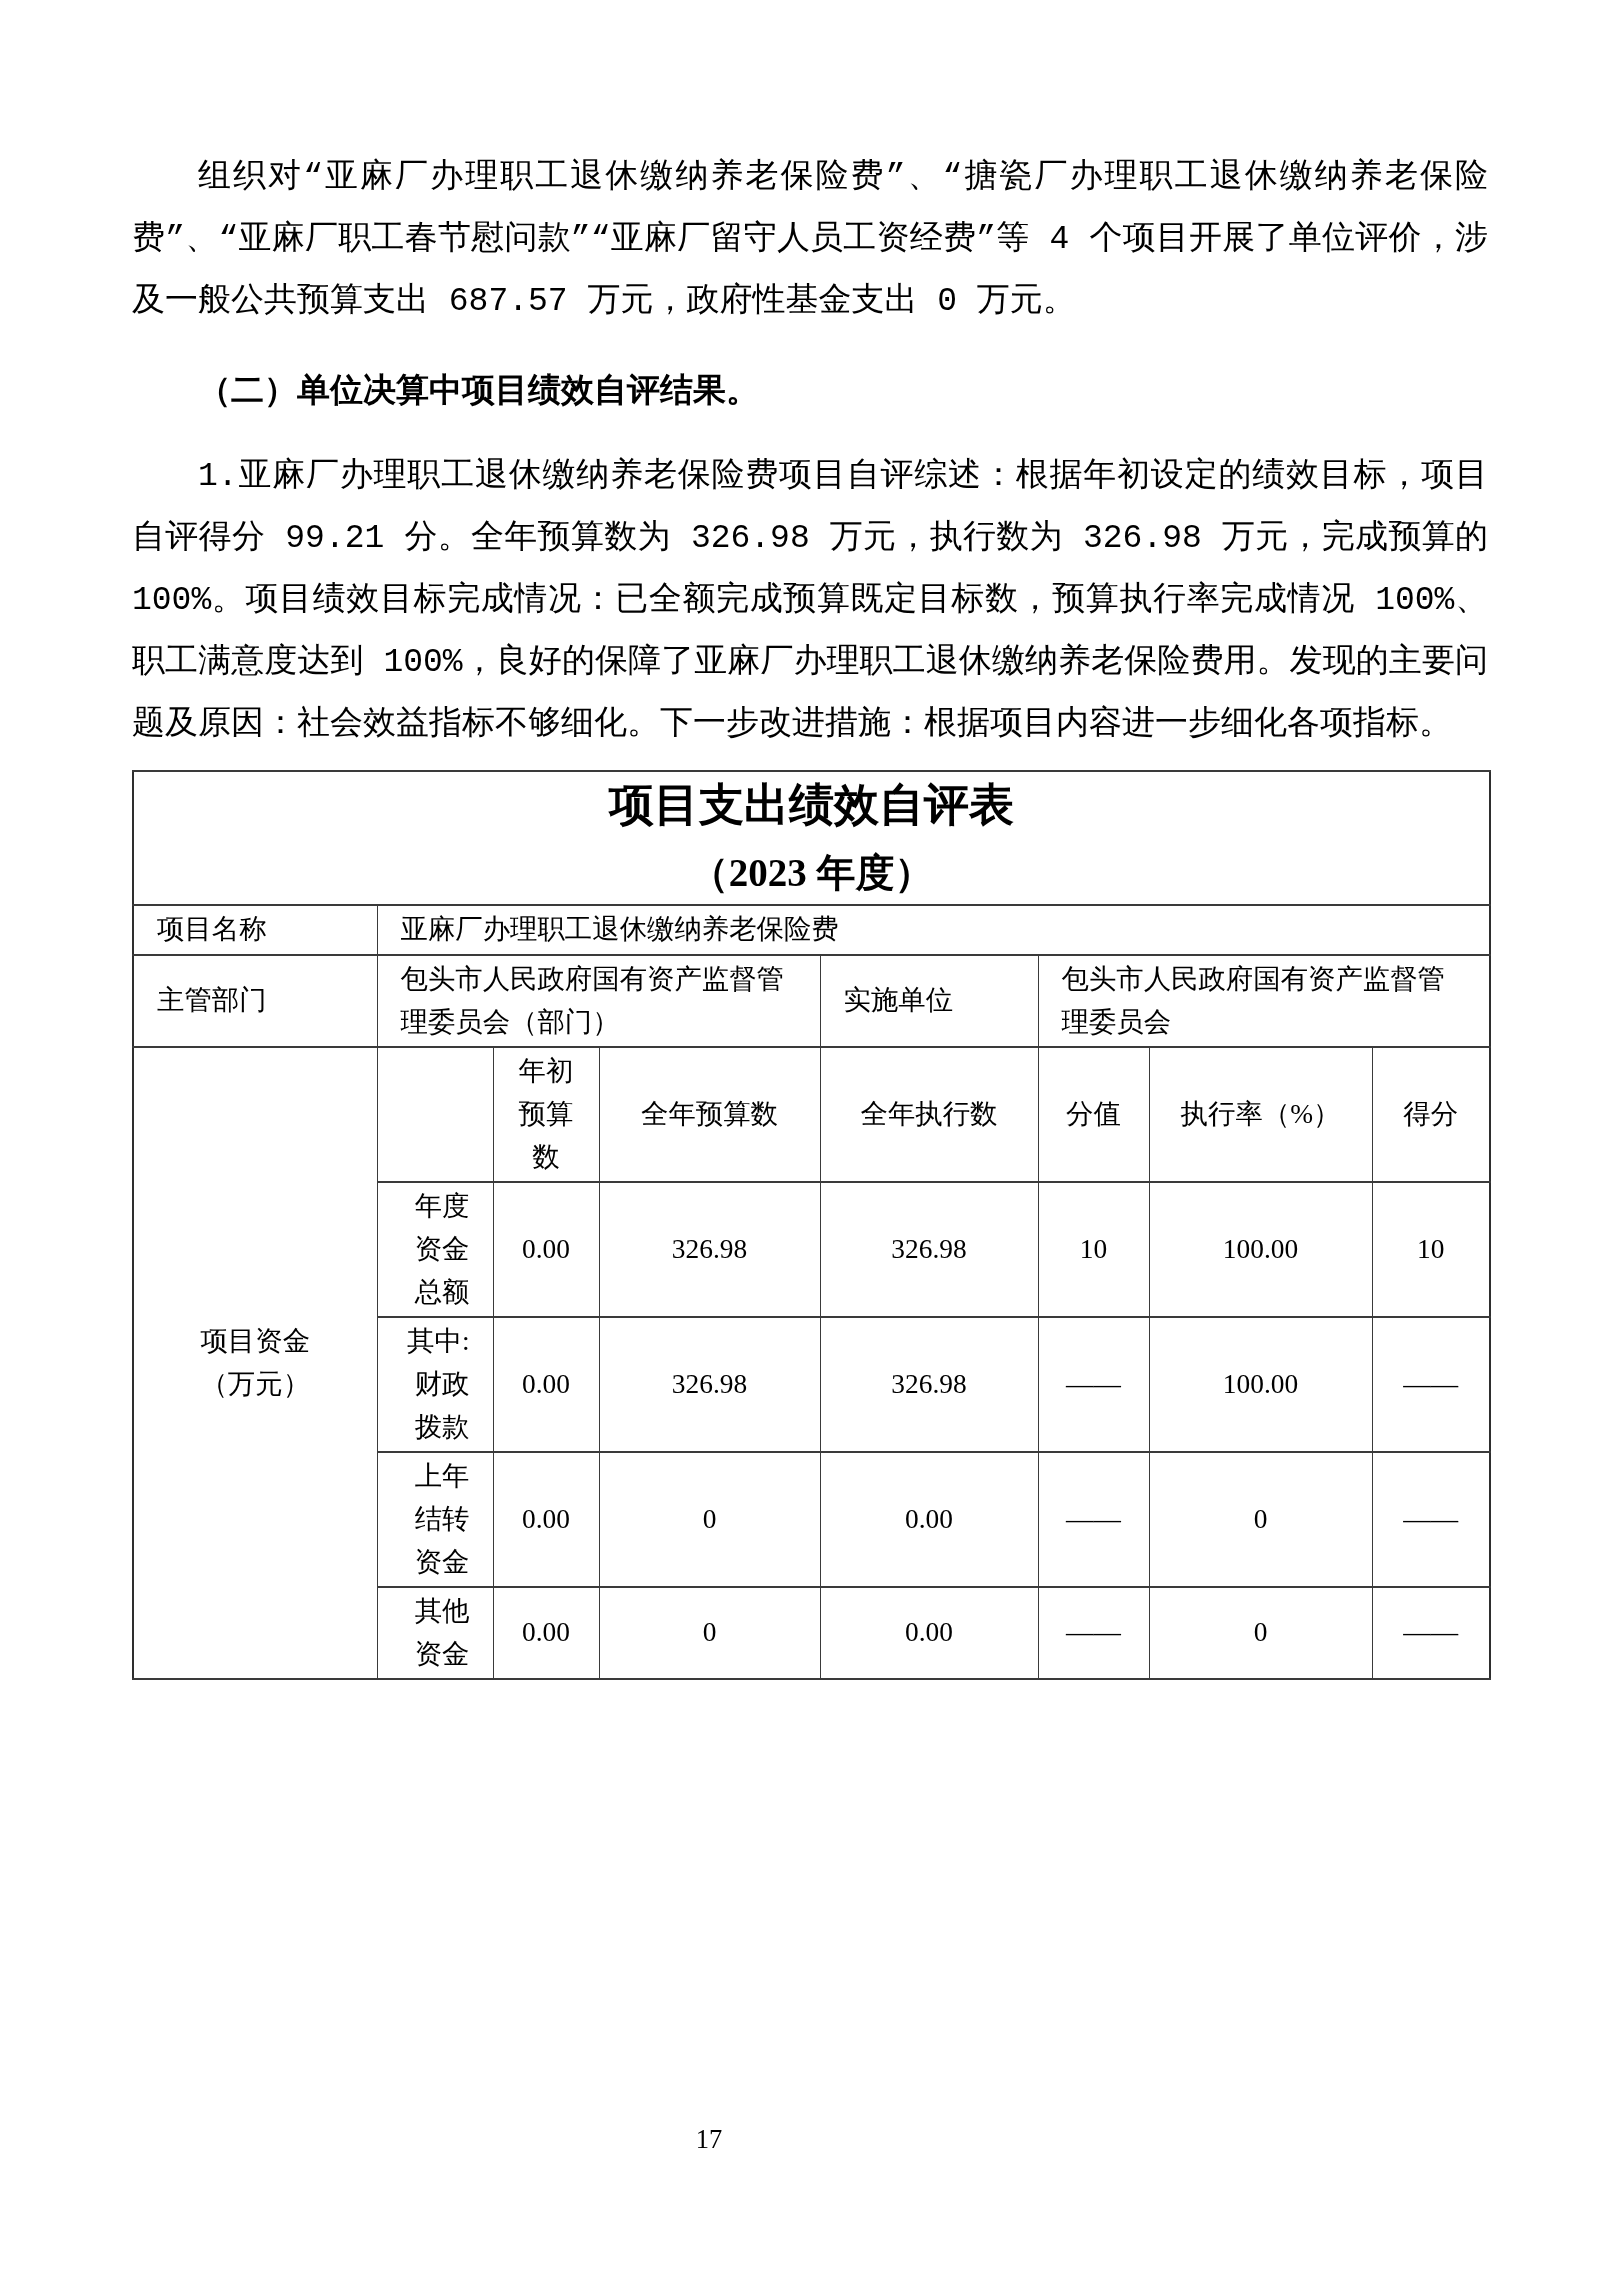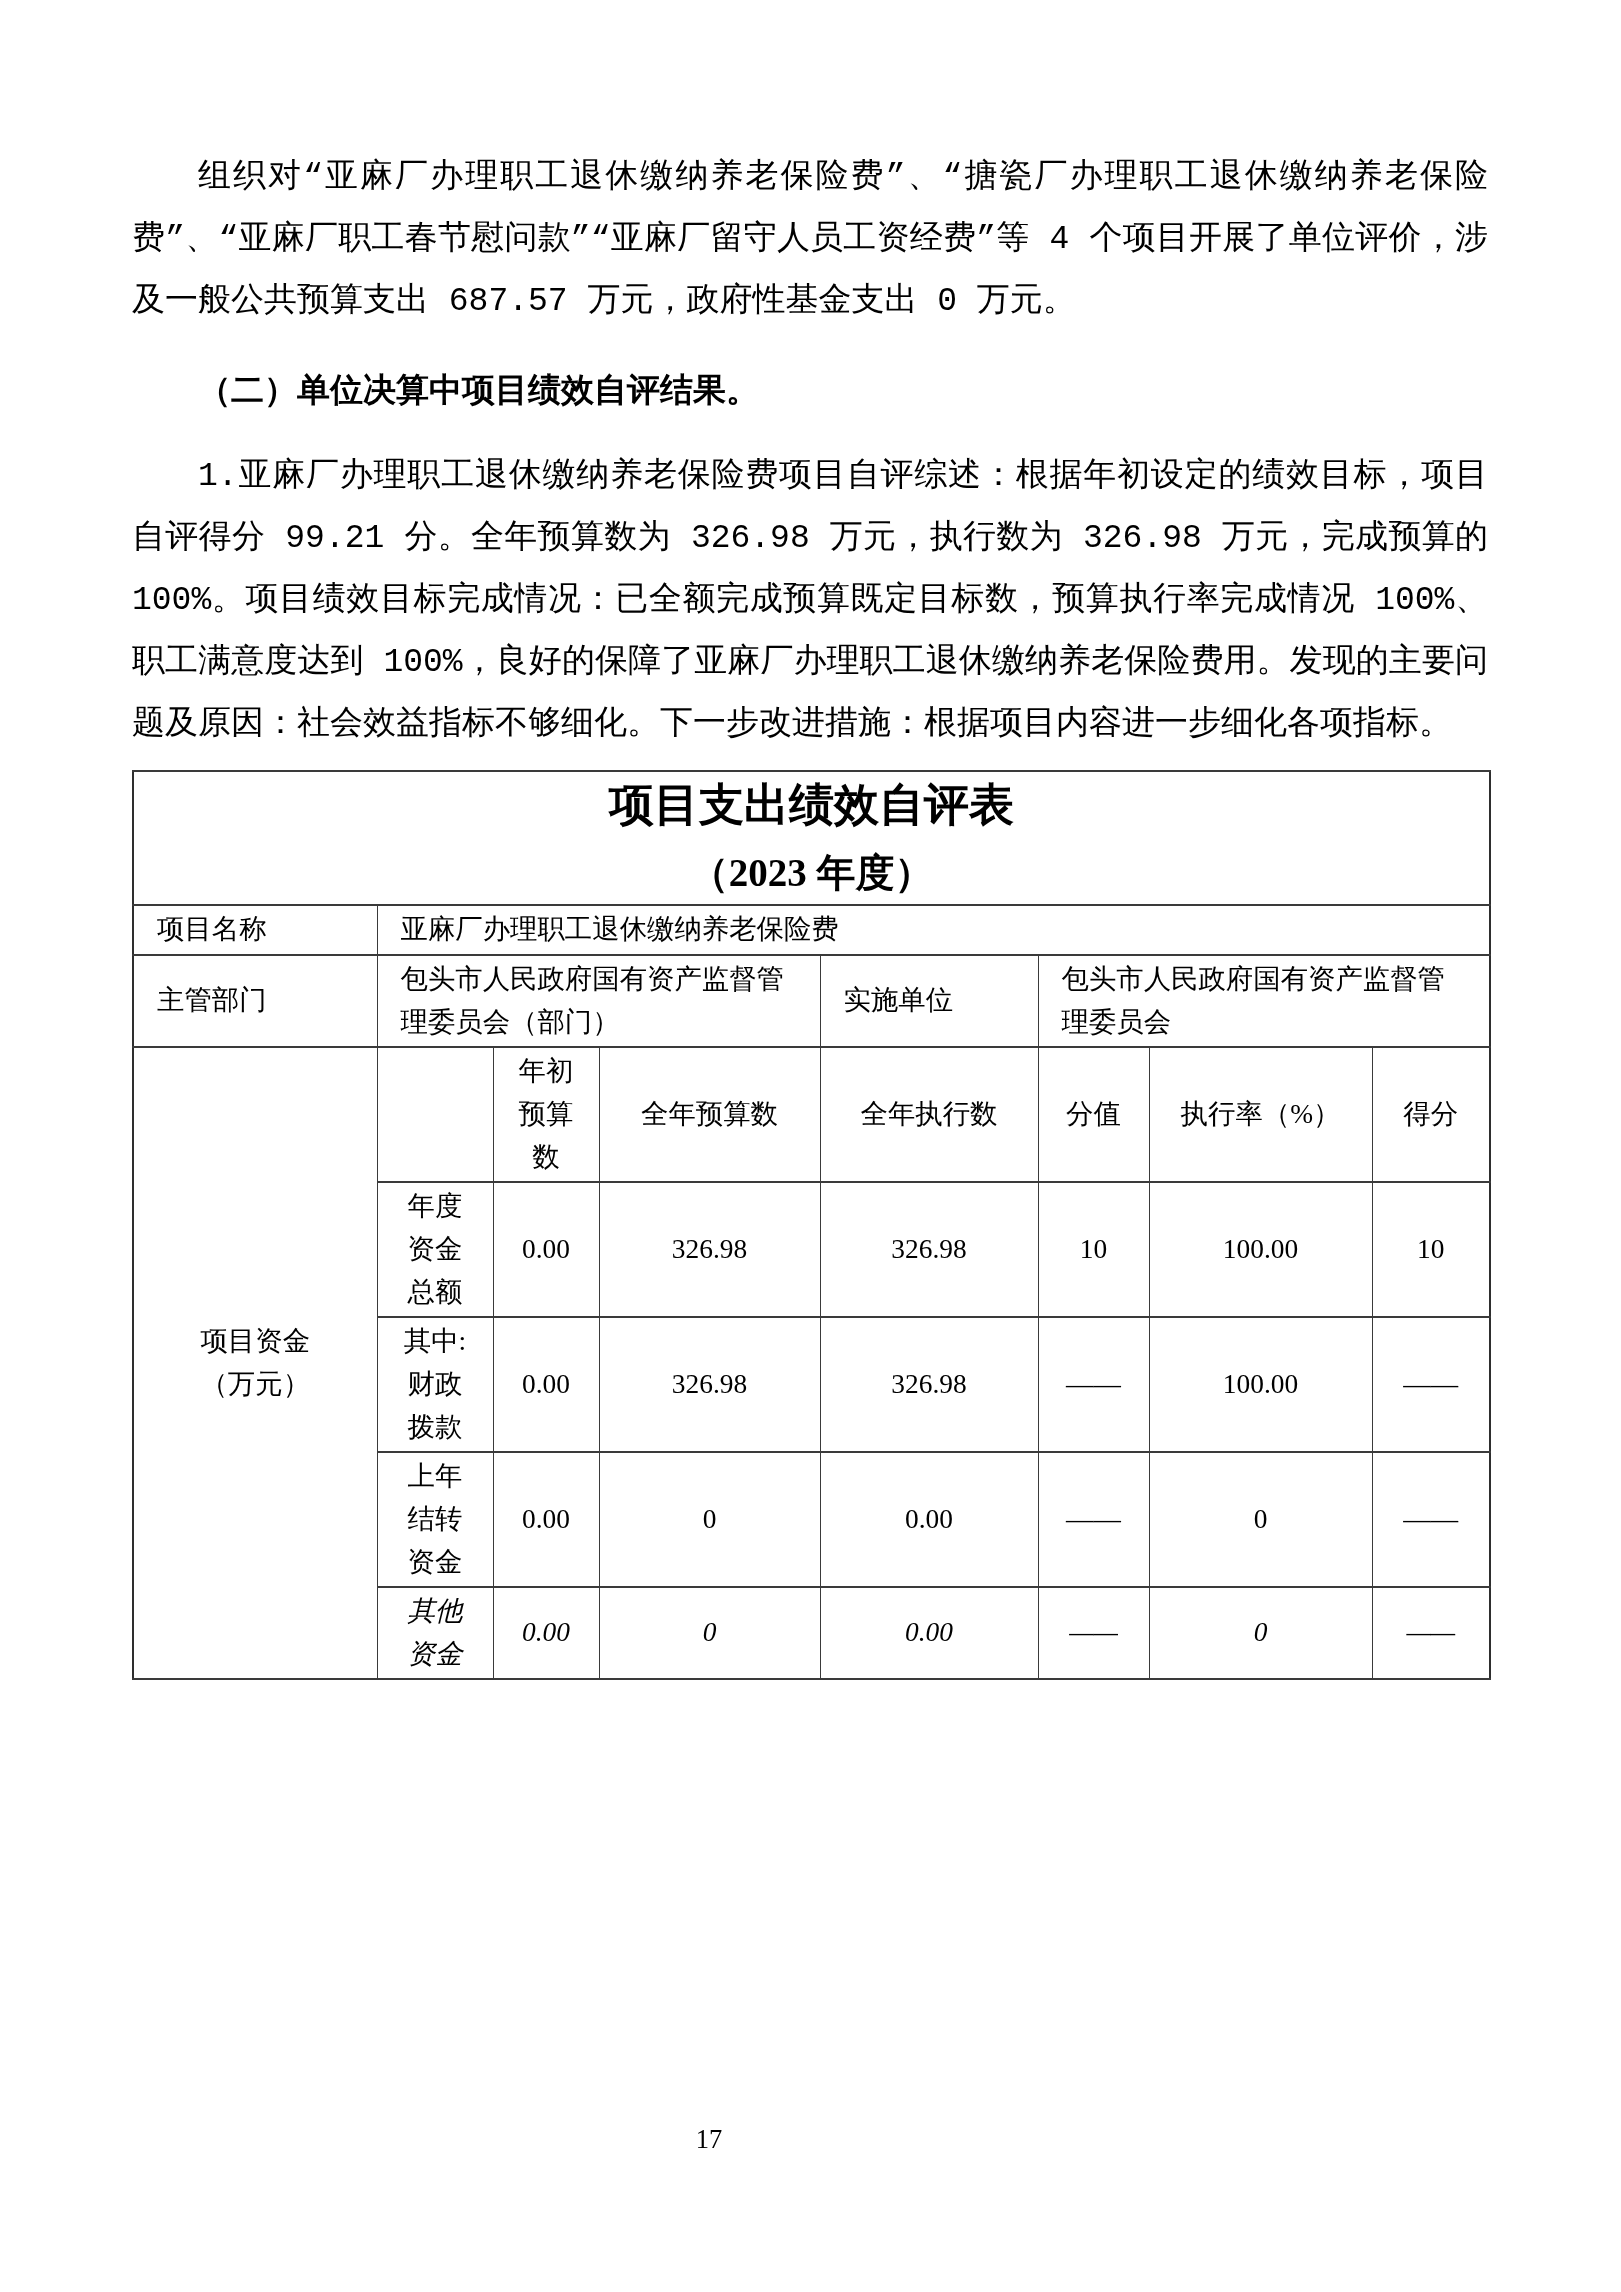--- a/index.html
+++ b/index.html
@@ -35,29 +35,29 @@
     overflow:hidden;
   }
   td.titlecell{
     text-align:center;padding:17.6px 0 9.8px 0;
   }
   .tbl-title{font-size:45px;font-weight:bold;line-height:63px;display:block;}
   .tbl-subtitle{font-size:39px;font-weight:bold;line-height:59px;display:block;margin-top:5.9px;}
   td.lab{text-align:left;padding-right:9.8px;}
   td.val{text-align:left;padding-left:13.7px;}
   td.ctr{text-align:center;padding-left:2px;padding-right:2px;}
-  td.sub{text-align:center;padding-left:6.9px;padding-right:6.9px;}
+  td.sub{text-align:right;padding-left:6.9px;padding-right:6.9px;}
   td.funds{text-align:center;padding:0;}
   .row-name{height:50px;}
   .row-dept{height:87px;}
   .row-head{height:87px;}
   .row-d1{height:85px;}
   .row-d2{height:84px;}
   .row-d3{height:87px;}
-  .row-d4{height:87px;font-style:italic;}
+  .row-d4{height:87px;}
   .page-footer{
     position:absolute;top:2125px;left:0;width:1418px;text-align:center;
     font-size:26.5px;line-height:29px;
   }
 </style>
 </head>
 <body>
 
 <div class="content">
 

